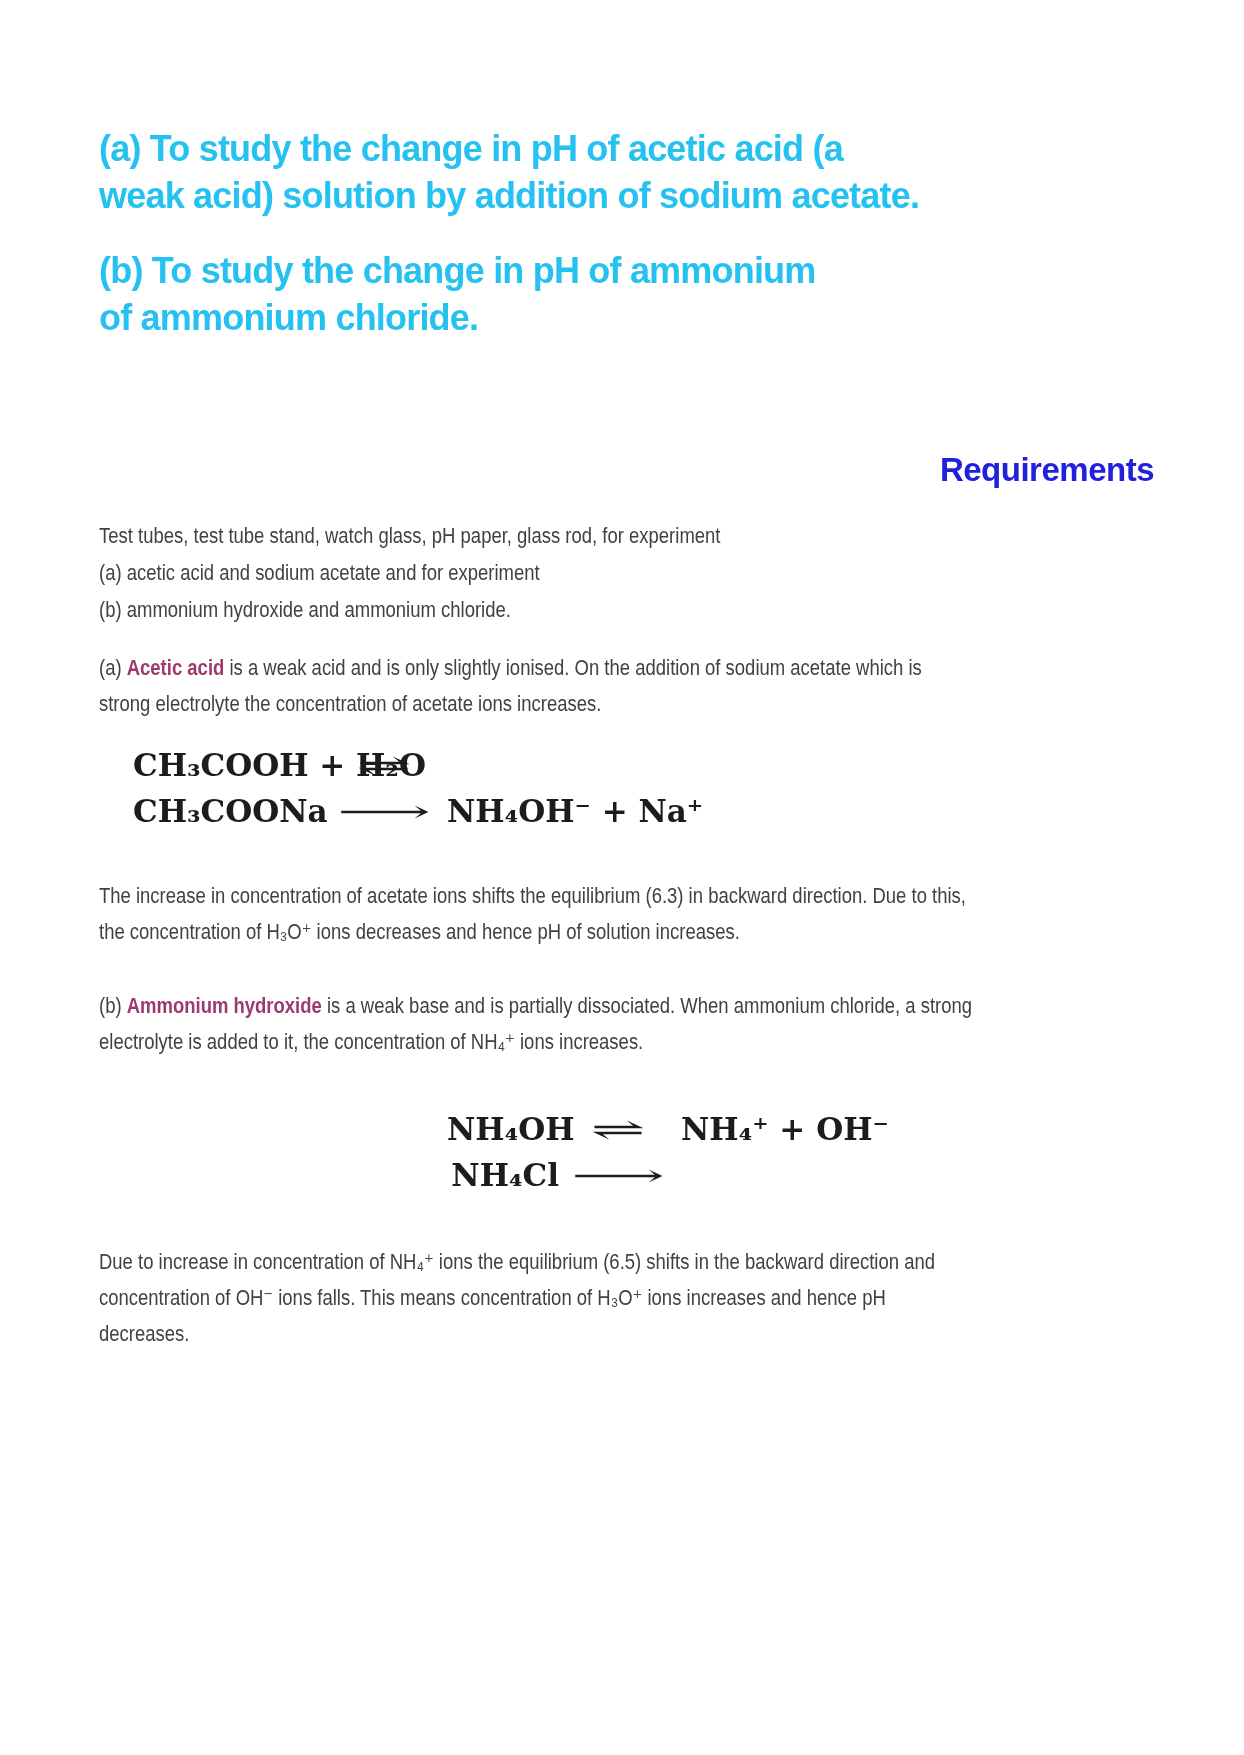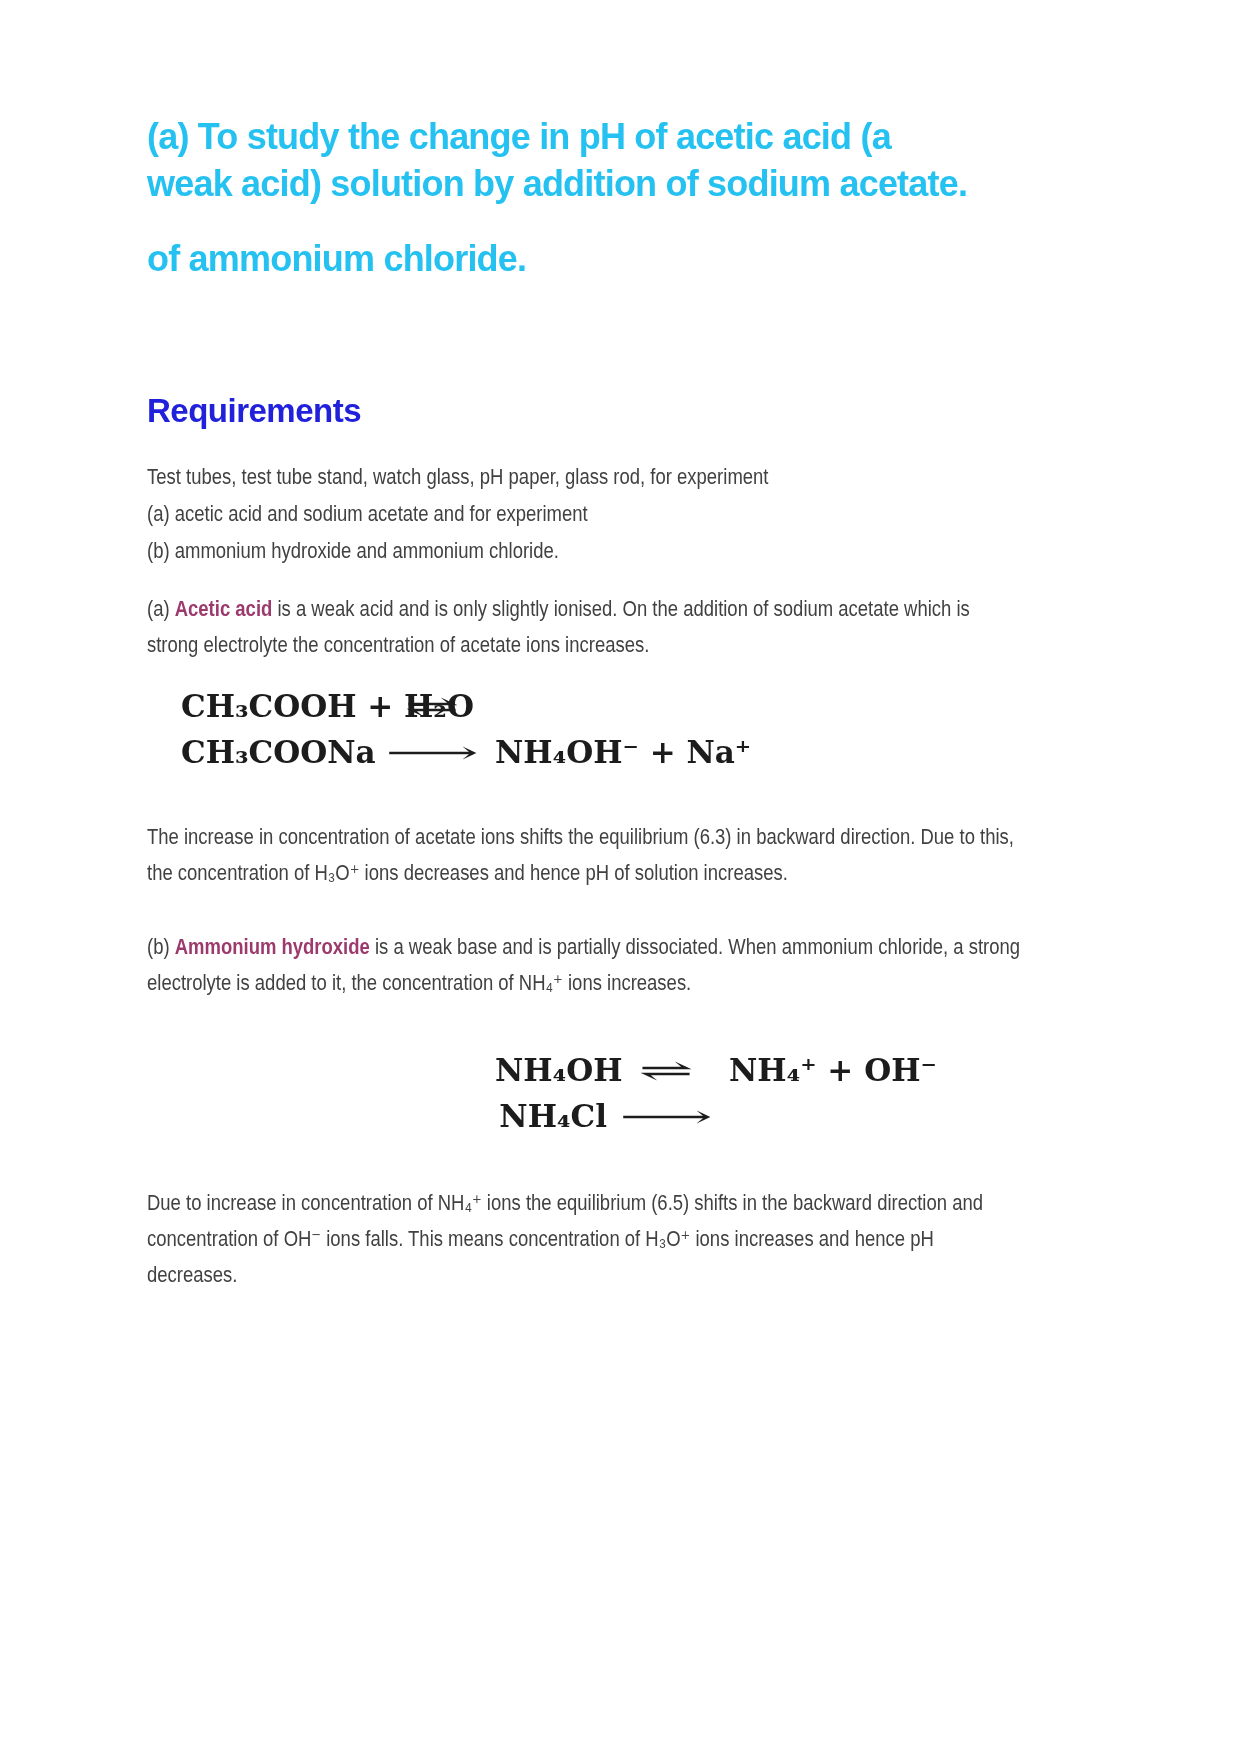--- a/index.html
+++ b/index.html
@@ -5,22 +5,21 @@
   html, body { margin: 0; padding: 0; background: #ffffff; }
   .page {
     position: relative;
     width: 1244px;
     height: 1755px;
     background: #ffffff;
     font-family: "Liberation Sans", "DejaVu Sans", sans-serif;
     overflow: hidden;
   }
   .content {
-    padding: 0 90px 0 99px;
-    margin-left: 48px;
+    padding: 12px 90px 0 99px;
   }
   
   .title {
     color: var(--cyan, #25C1F0);
     font-size: 36px;
     line-height: 47px;
     font-weight: bold;
     letter-spacing: -0.8px;
     margin: 0;
   }
@@ -28,21 +27,21 @@
   .title-a { padding-top: 113px; margin-bottom: 28px; }
   
   .section-heading {
     color: var(--blue, #2121DB);
     font-size: 33px;
     line-height: 42px;
     font-weight: bold;
     letter-spacing: -0.5px;
     margin: 0;
   }
-  .sh-requirements { margin-top: 108px; }
+  .sh-requirements { margin-top: 108px; text-align: right; }
   .sh-theory { margin-top: 40px; }
   
   .body-text {
     color: var(--gray, #414141);
     font-size: 22px;
     line-height: 37px;
     font-weight: normal;
     transform: scaleX(0.84);
     transform-origin: 0 0;
     width: 119%;
@@ -85,20 +84,21 @@
 
 <div class="page">
   <div class="content">
 
     <h1 class="title title-a">
       <span class="tline">(a) To study the change in pH of acetic acid (a</span>
       <span class="tline">weak acid) solution by addition of sodium acetate.</span>
     </h1>
 
     <h1 class="title title-b">
+      <span class="tline">(b) To study the change in pH of ammonium</span>
       <span class="tline">of ammonium chloride.</span>
     </h1>
 
     <h2 class="section-heading sh-requirements">Requirements</h2>
 
     <div class="body-text req-list">
       <span class="bline">Test tubes, test tube stand, watch glass, pH paper, glass rod, for experiment</span>
       <span class="bline">(a) acetic acid and sodium acetate and for experiment</span>
       <span class="bline">(b) ammonium hydroxide and ammonium chloride.</span>
     </div>

